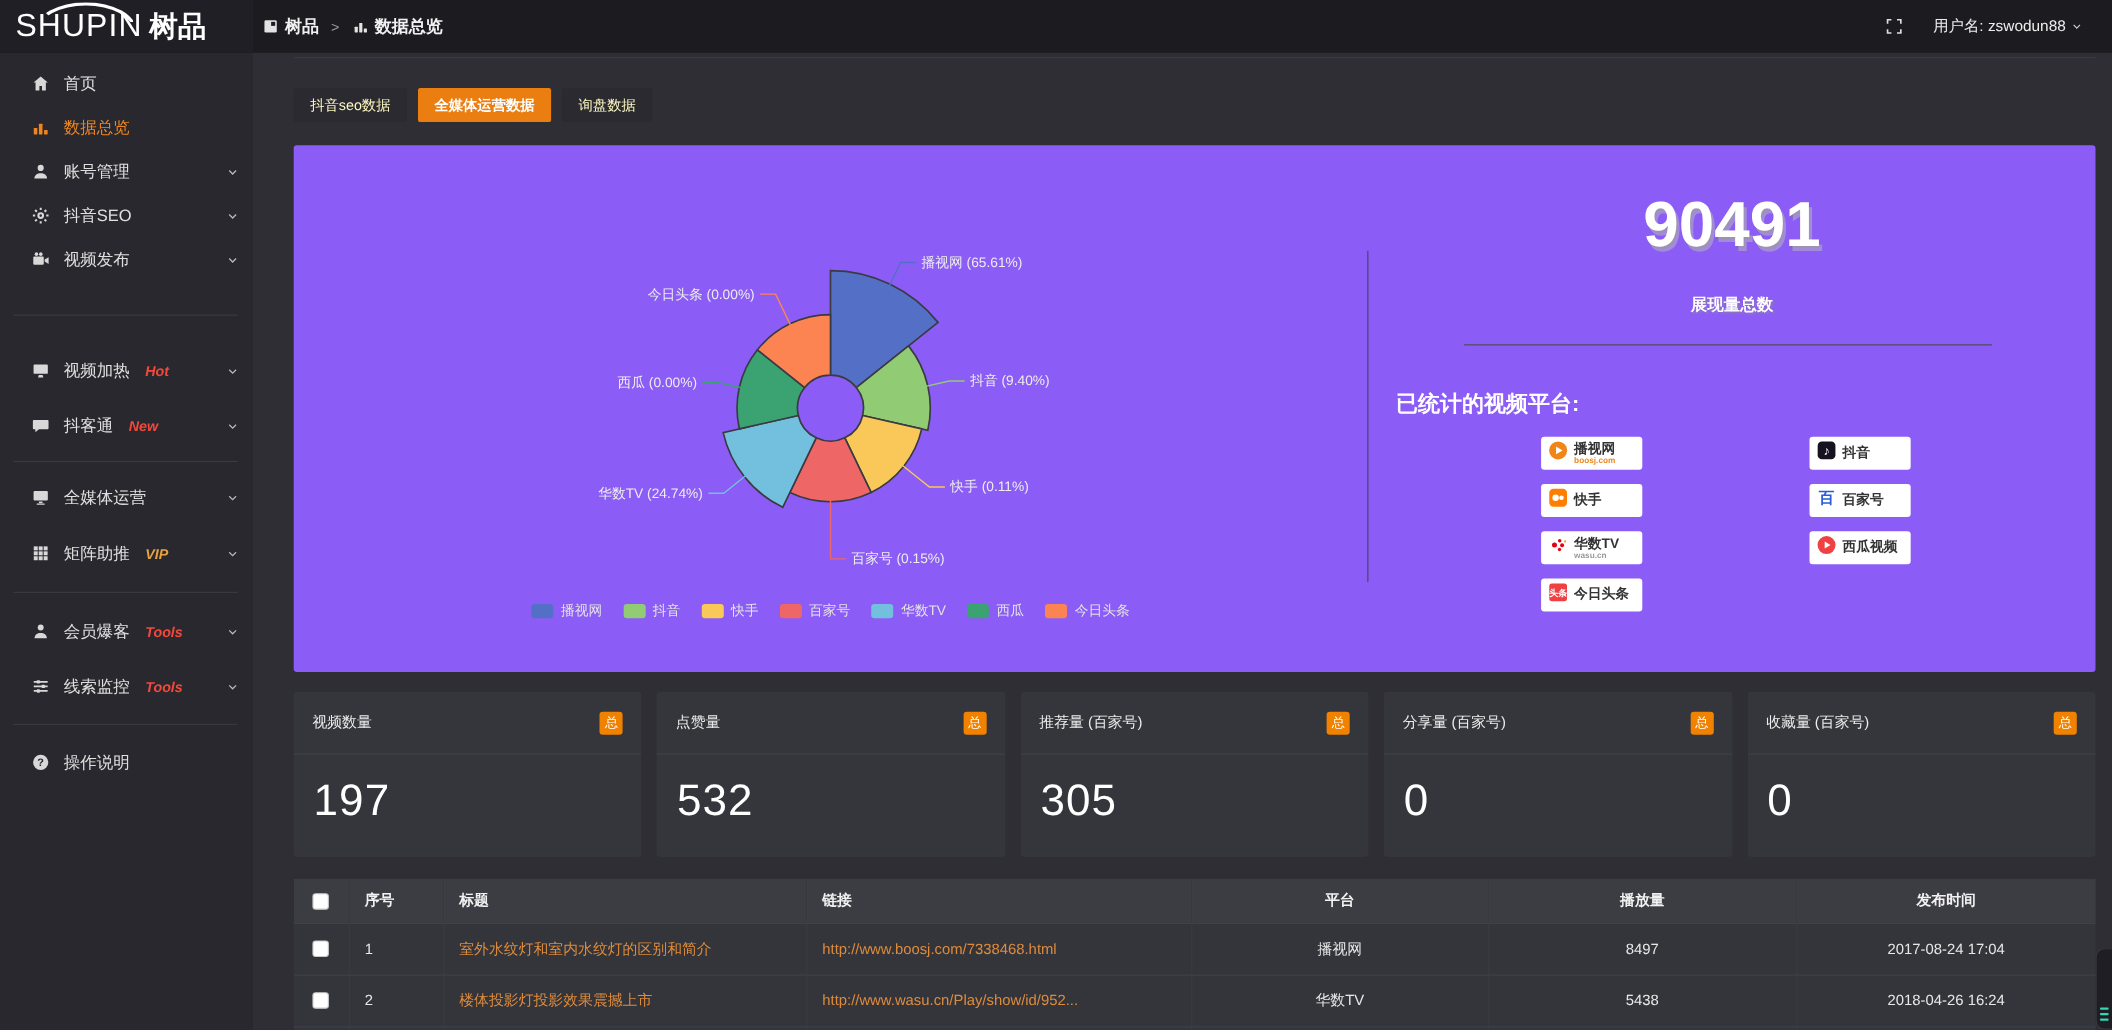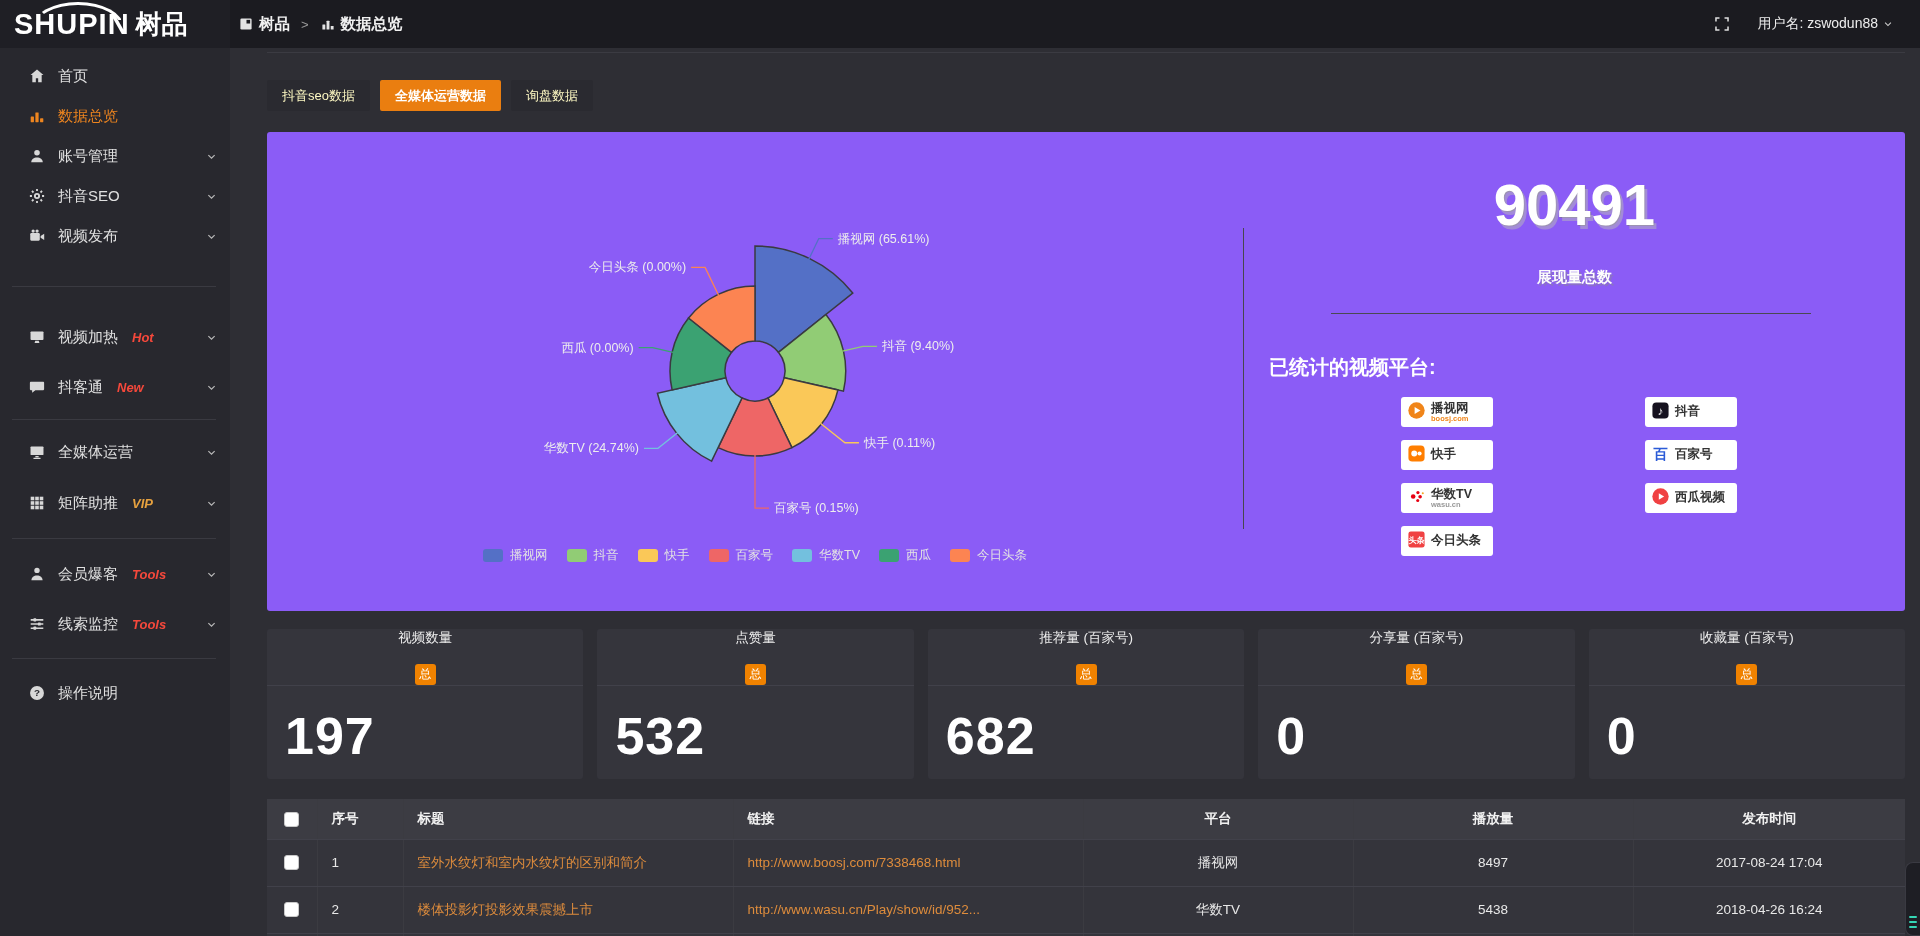--- a/index.html
+++ b/index.html
@@ -2,21 +2,21 @@
 <html><head>
 <meta charset="utf-8">
 <style>
   html,body{margin:0;padding:0;width:1920px;height:936px;overflow:hidden;background:#2e2e34;
     font-family:"Liberation Sans","DejaVu Sans",sans-serif;-webkit-font-smoothing:antialiased;}
   *{box-sizing:border-box;}
   
   .topbar{position:absolute;top:0;left:0;right:0;height:48px;background:#1b1b20;display:flex;align-items:center;z-index:10;}
   .logo-wrap{width:230px;height:48px;background:#1f1f25;position:relative;display:flex;align-items:center;padding-left:14px;flex-shrink:0;}
   .logo-arc{position:absolute;top:2px;left:32px;width:92px;height:26px;border:3px solid transparent;border-top-color:#fff;border-radius:50%/100% 100% 0 0;}
-  .logo-en{font-size:29px;font-weight:700;letter-spacing:1px;color:#fff;line-height:1;}
+  .logo-en{font-size:29px;font-weight:400;letter-spacing:1px;color:#fff;line-height:1;}
   .logo-cn{font-size:26px;font-weight:800;color:#fff;margin-left:6px;line-height:1;}
   .breadcrumb{display:flex;align-items:center;margin-left:8px;color:#f1f1f1;font-size:15.5px;font-weight:bold;gap:5px;}
   .breadcrumb .sep{color:#9a9a9a;margin:0 6px;font-size:13px;font-weight:normal;}
   .bc-icon{width:16px;height:16px;color:#e3e3e3;display:inline-flex;}
   .topbar-right{margin-left:auto;display:flex;align-items:center;gap:26px;padding-right:26px;}
   .fs-btn{width:18px;height:18px;color:#dedede;cursor:pointer;display:inline-flex;}
   .user-chip{display:flex;align-items:center;gap:4px;color:#ededed;font-size:14px;cursor:pointer;}
   .user-caret{width:12px;height:12px;color:#cfcfcf;display:inline-flex;}
   
   .sidebar{position:absolute;top:48px;left:0;bottom:0;width:230px;background:#28282e;z-index:9;}
@@ -52,24 +52,24 @@
   .p-col{display:flex;flex-direction:column;gap:13px;}
   .p-col.left{margin-left:157px;}
   .p-col.right{margin-left:152px;}
   .p-badge{width:92px;height:30px;background:#fff;border-radius:3px;display:flex;align-items:center;padding:0 6px;gap:5px;}
   .p-badge svg{flex-shrink:0;}
   .p-name{font-size:12.5px;font-weight:bold;color:#333;white-space:nowrap;line-height:1.05;}
   .p-sub{font-size:7.5px;font-weight:bold;line-height:1;}
   
   .cards{display:flex;gap:14px;margin-top:18px;}
   .card{flex:1;height:150px;background:#35353c;border-radius:3px;}
-  .card-head{height:57px;display:flex;align-items:center;justify-content:space-between;padding:0 17px;border-bottom:1px solid #41414a;flex-direction:column;}
+  .card-head{height:57px;display:flex;align-items:center;justify-content:space-between;padding:0 17px;border-bottom:1px solid #41414a;}
   .card-label{font-size:13.5px;color:#ededed;}
   .badge-zong{width:21px;height:21px;background:#f08200;color:#fff;font-size:12px;display:flex;align-items:center;justify-content:center;border-radius:3px;}
-  .card-value{font-size:52px;color:#fff;padding:20px 0 0 18px;font-weight:700;letter-spacing:1px;}
+  .card-value{font-size:40px;color:#fff;padding:20px 0 0 18px;font-weight:400;letter-spacing:1px;}
   
   .table-wrap{margin-top:20px;}
   table{width:100%;border-collapse:collapse;background:#34343b;font-size:13.5px;table-layout:fixed;}
   thead tr{background:#3c3c43;height:40px;margin-top:31px;}
   th{color:#f1f1f1;font-weight:bold;font-size:13.5px;}
   td{height:47px;color:#e8e8e8;}
   th,td{border-bottom:1px solid #41414a;border-right:1px solid rgba(255,255,255,.035);padding:0 8px 0 14px;white-space:nowrap;overflow:hidden;text-overflow:ellipsis;}
   th:last-child,td:last-child{border-right:none;}
   .al{text-align:left;} .ac{text-align:center;padding-left:8px;}
   .cell-link,.cell-title{color:#de8c3c;cursor:pointer;}
@@ -460,21 +460,21 @@
           <span class="card-label">点赞量</span>
           <span class="badge-zong">总</span>
         </div>
         <div class="card-value">532</div>
       </div>
       <div class="card">
         <div class="card-head">
           <span class="card-label">推荐量 (百家号)</span>
           <span class="badge-zong">总</span>
         </div>
-        <div class="card-value">682</div>
+        <div class="card-value">305</div>
       </div>
       <div class="card">
         <div class="card-head">
           <span class="card-label">分享量 (百家号)</span>
           <span class="badge-zong">总</span>
         </div>
         <div class="card-value">0</div>
       </div>
       <div class="card">
         <div class="card-head">

